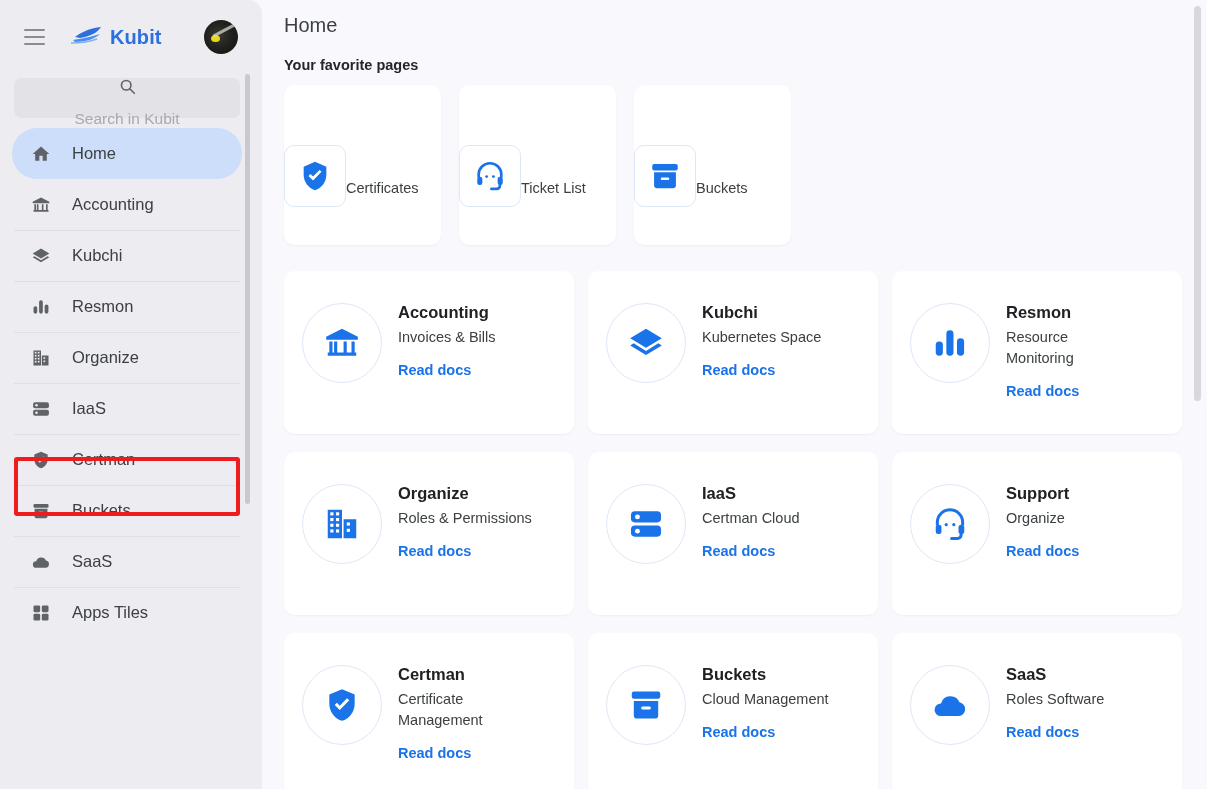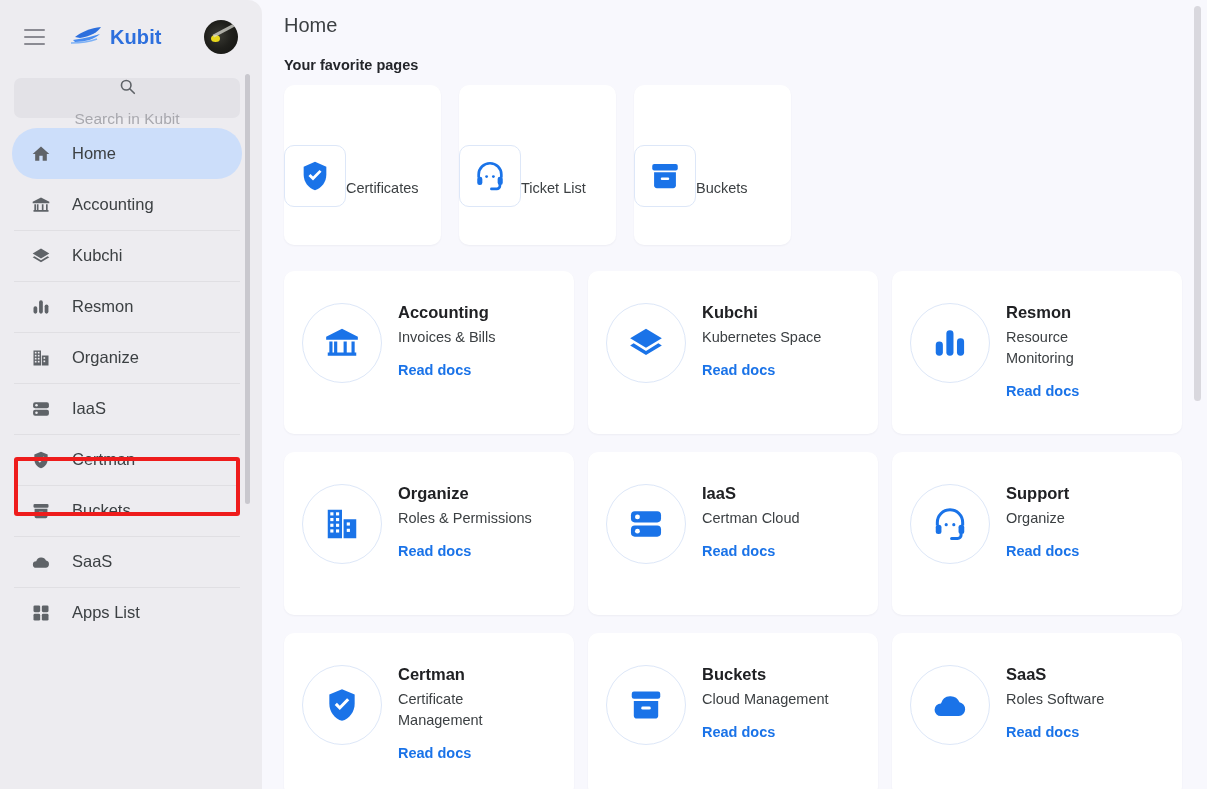--- a/index.html
+++ b/index.html
@@ -276,21 +276,21 @@
 
         <div class="nav-item">
           <span class="nav-icon">
             <svg width="20" height="20" viewBox="0 0 24 24" fill="#5f6368">
               <rect x="3" y="3" width="8" height="8" rx="1.6"></rect>
               <rect x="13" y="3" width="8" height="8" rx="1.6"></rect>
               <rect x="3" y="13" width="8" height="8" rx="1.6"></rect>
               <rect x="13" y="13" width="8" height="8" rx="1.6"></rect>
             </svg>
           </span>
-          <span class="nav-label">Apps List</span>
+          <span class="nav-label">Apps Tiles</span>
         </div>
 
       </nav>
 
       <div class="sb-scroll"></div>
     </div>
     <div class="highlight-box"></div>
   </aside>
 
   <main class="main">

